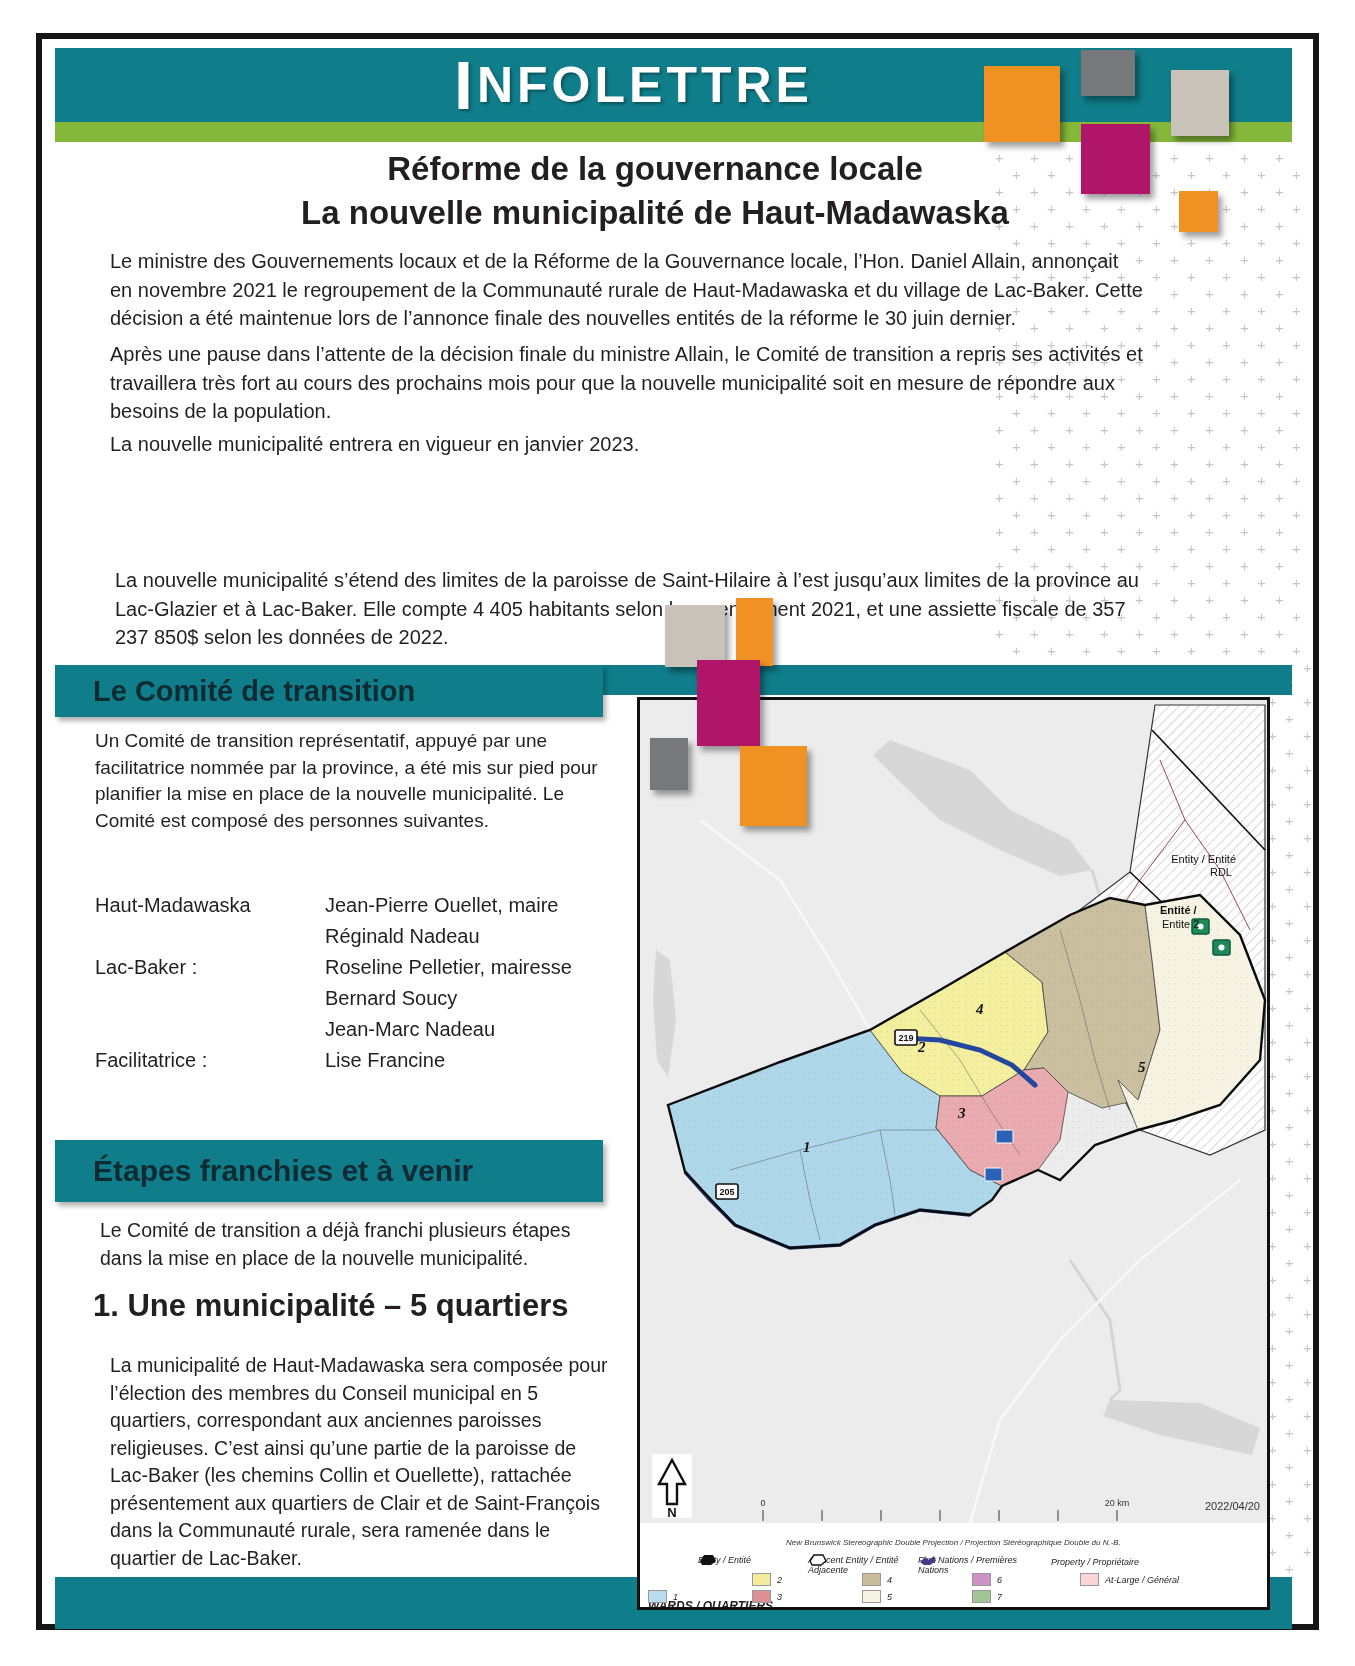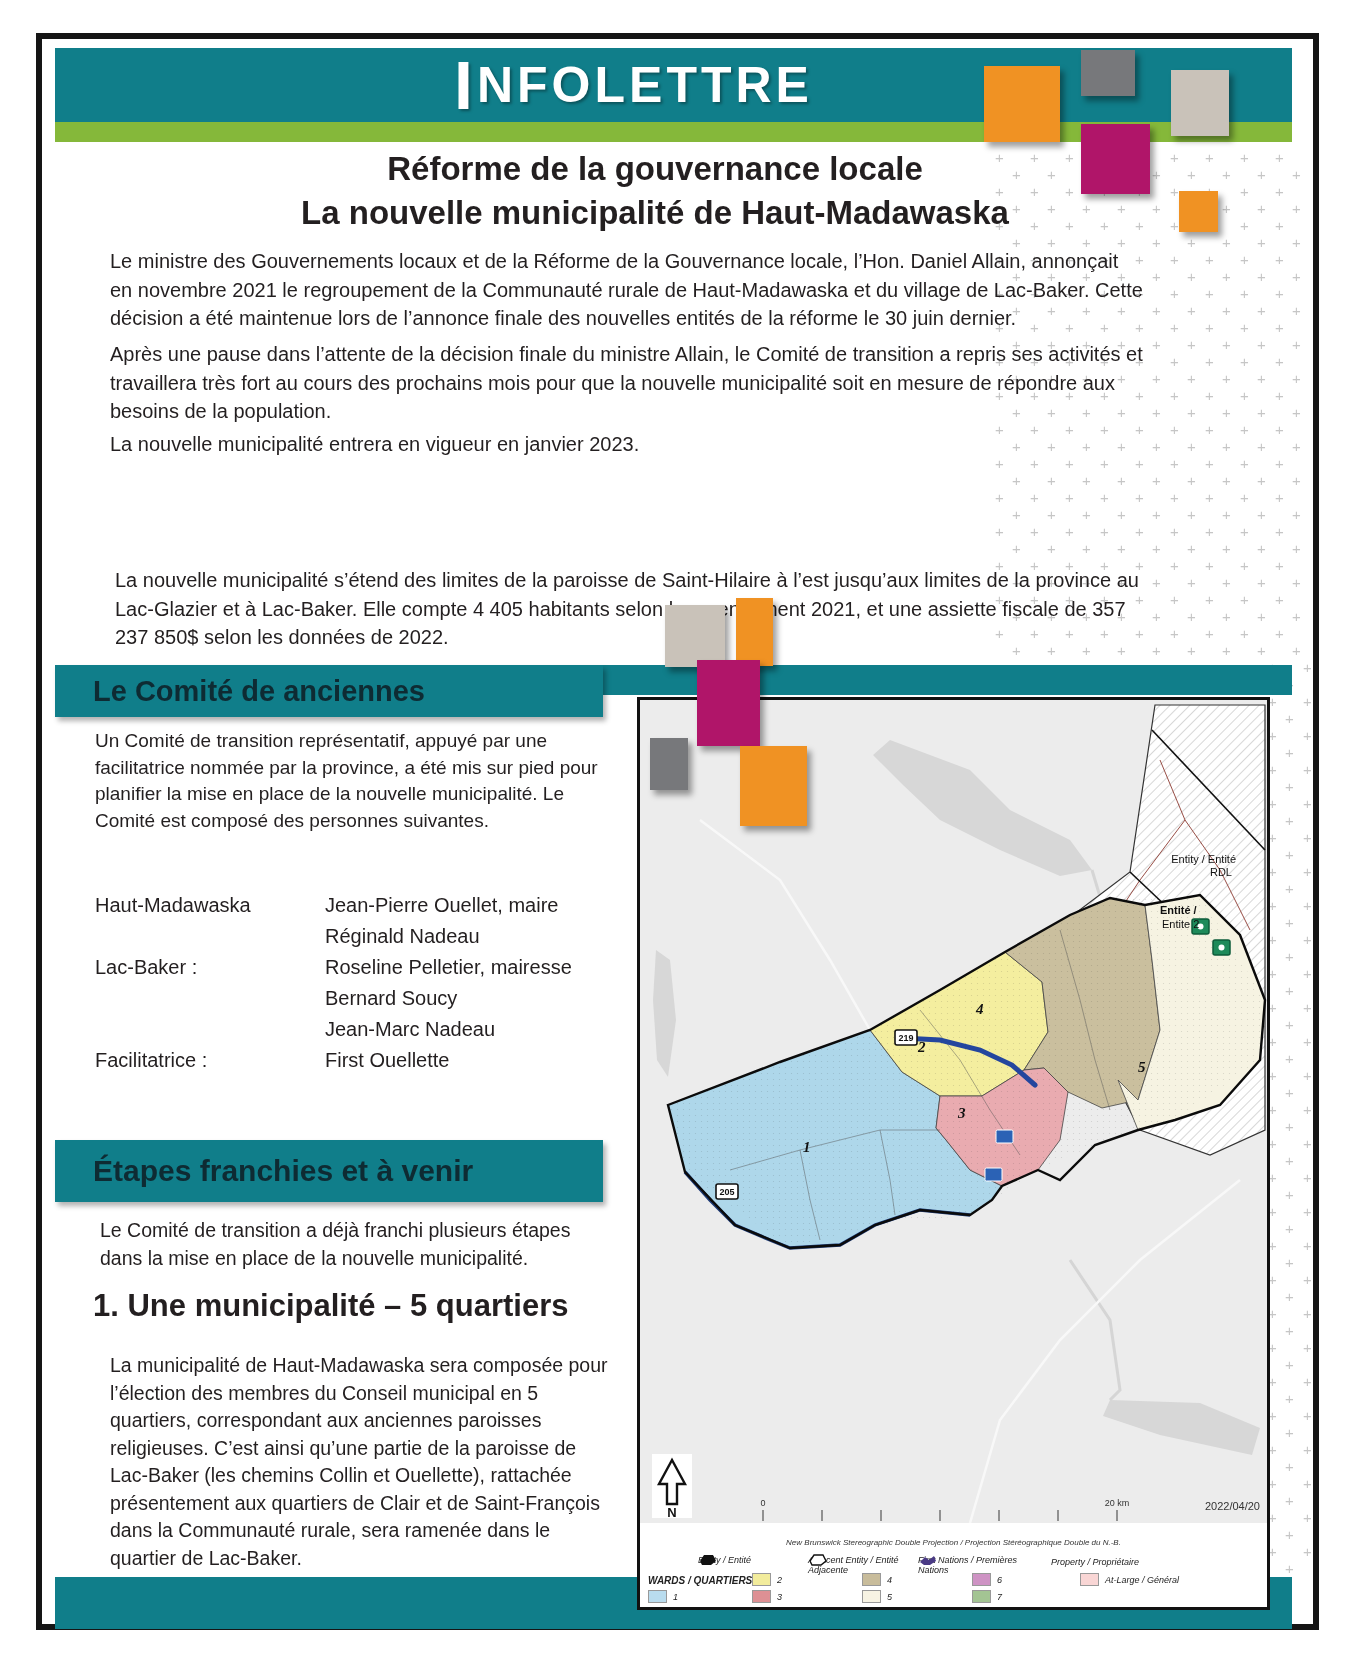--- a/index.html
+++ b/index.html
@@ -41,21 +41,21 @@
 
   
   .map{left:637px;top:697px;width:633px;height:913px;background:#fff;border:3px solid #111;
        box-sizing:border-box;z-index:5;overflow:hidden;}
   .map svg{position:absolute;left:0;top:0;}
   .legend{position:absolute;left:0;top:823px;width:627px;height:84px;background:#fff;
           font-style:italic;color:#222;}
   .disc{position:absolute;width:100%;text-align:center;font-size:8px;color:#333;}
   .leg-item{position:absolute;display:flex;gap:4px;align-items:flex-start;font-size:9px;line-height:10px;}
   .leg-label{padding-top:2px;}
-  .wards-title{position:absolute;font-size:10px;font-weight:bold;}
+  .wards-title{position:absolute;font-size:12px;font-weight:bold;margin-top:24px;}
   .swatch-cell{position:absolute;display:flex;gap:6px;align-items:center;font-size:9px;}
   .swatch{width:17px;height:11px;border:0.5px solid #999;}
 
   .plus-area{z-index:0;color:#c6c6c6;font-size:15px;line-height:15px;}
   .plus-area span{position:absolute;}
 </style>
 </head>
 <body>
 
 <div class="page">
@@ -436,21 +436,21 @@
   <div class="abs title-line" style="top:150px;">Réforme de la gouvernance locale</div>
   <div class="abs title-line" style="top:194px;">La nouvelle municipalité de Haut-Madawaska</div>
 
   <div class="abs para para-wide" style="top:247px;">Le ministre des Gouvernements locaux et de la Réforme de la Gouvernance locale, l’Hon. Daniel Allain, annonçait en novembre 2021 le regroupement de la Communauté rurale de Haut-Madawaska et du village de Lac-Baker. Cette décision a été maintenue lors de l’annonce finale des nouvelles entités de la réforme le 30 juin dernier.</div>
   <div class="abs para para-wide" style="top:340px;">Après une pause dans l’attente de la décision finale du ministre Allain, le Comité de transition a repris ses activités et travaillera très fort au cours des prochains mois pour que la nouvelle municipalité soit en mesure de répondre aux besoins de la population.</div>
   <div class="abs para para-wide" style="top:430px;">La nouvelle municipalité entrera en vigueur en janvier 2023.</div>
 
   <div class="abs para para-wide" style="left:115px;top:566px;">La nouvelle municipalité s’étend des limites de la paroisse de Saint-Hilaire à l’est jusqu’aux limites de la province au Lac-Glazier et à Lac-Baker. Elle compte 4 405 habitants selon le recensement 2021, et une assiette fiscale de 357 237 850$ selon les données de 2022.</div>
 
   <div class="abs thin-band"></div>
-  <div class="abs banner banner-left" style="left:55px;top:665px;width:548px;height:52px;">Le Comité de anciennes</div>
+  <div class="abs banner banner-left" style="left:55px;top:665px;width:548px;height:52px;">Le Comité de transition</div>
   <div class="abs para para-col" style="top:728px;">Un Comité de transition représentatif, appuyé par une facilitatrice nommée par la province, a été mis sur pied pour planifier la mise en place de la nouvelle municipalité. Le Comité est composé des personnes suivantes.</div>
 
   <div class="abs members">
     <div class="member-row">
         <span class="member-group">Haut-Madawaska</span>
         <span>Jean-Pierre Ouellet, maire</span>
       </div>
     <div class="member-row">
         <span class="member-group"></span>
         <span>Réginald Nadeau</span>
@@ -462,21 +462,21 @@
     <div class="member-row">
         <span class="member-group"></span>
         <span>Bernard Soucy</span>
       </div>
     <div class="member-row">
         <span class="member-group"></span>
         <span>Jean-Marc Nadeau</span>
       </div>
     <div class="member-row">
         <span class="member-group">Facilitatrice :</span>
-        <span>First Ouellette</span>
+        <span>Lise Francine</span>
       </div>
   </div>
 
   <div class="abs banner banner-left" style="left:55px;top:1140px;width:548px;height:62px;font-size:30px;">Étapes franchies et à venir</div>
   <div class="abs para para-col" style="left:100px;top:1216px;font-size:19.5px;line-height:28px;">Le Comité de transition a déjà franchi plusieurs étapes dans la mise en place de la nouvelle municipalité.</div>
 
   <div class="abs h2">1. Une municipalité – 5 quartiers</div>
   <div class="abs para" style="left:110px;top:1352px;width:500px;font-size:19.5px;line-height:27.5px;z-index:3;">La municipalité de Haut-Madawaska sera composée pour l’élection des membres du Conseil municipal en 5 quartiers, correspondant aux anciennes paroisses religieuses. C’est ainsi qu’une partie de la paroisse de Lac-Baker (les chemins Collin et Ouellette), rattachée présentement aux quartiers de Clair et de Saint-François dans la Communauté rurale, sera ramenée dans le quartier de Lac-Baker.</div>
 
   <div class="abs map">

